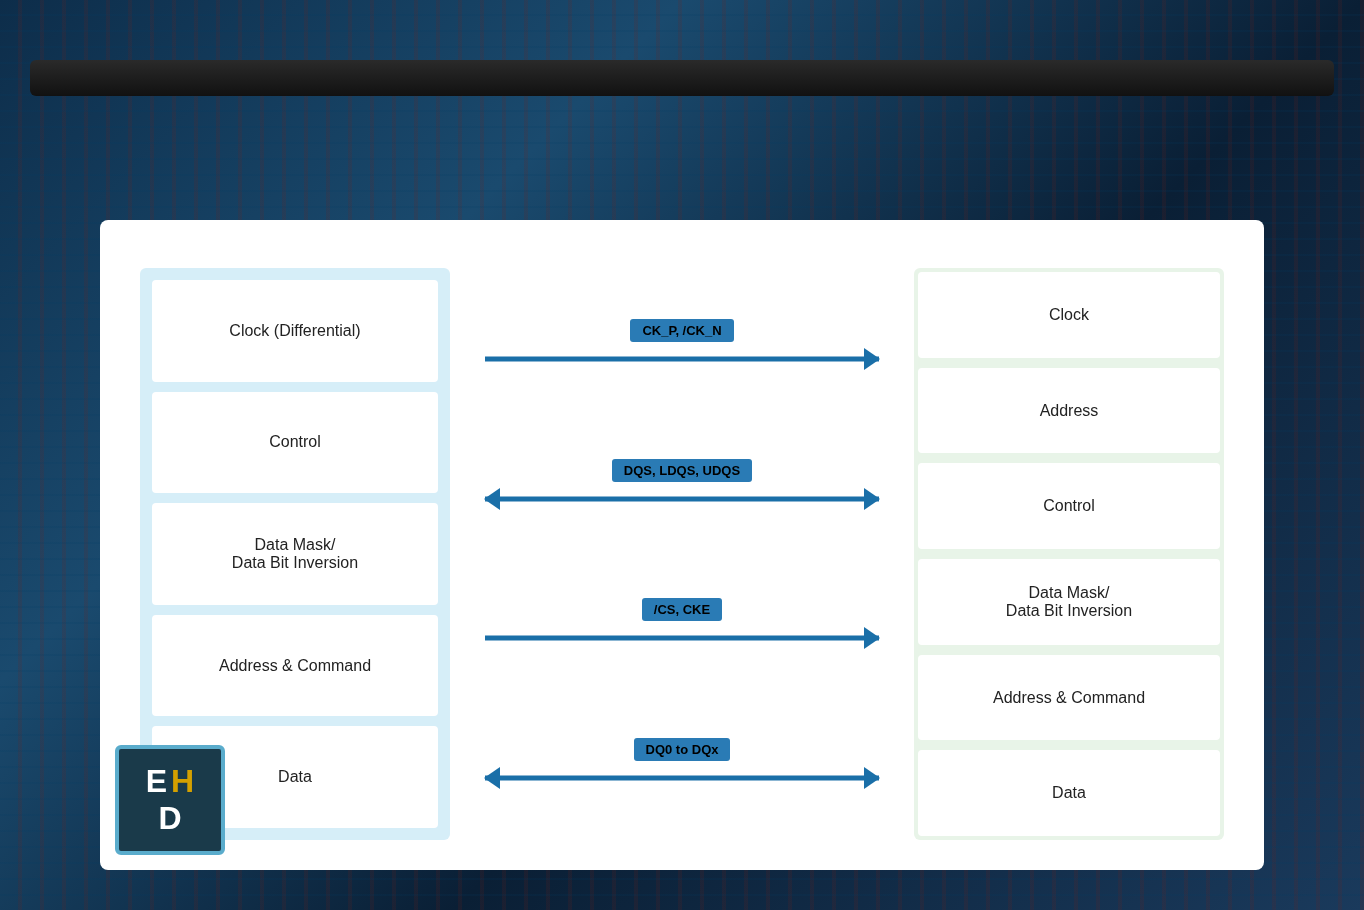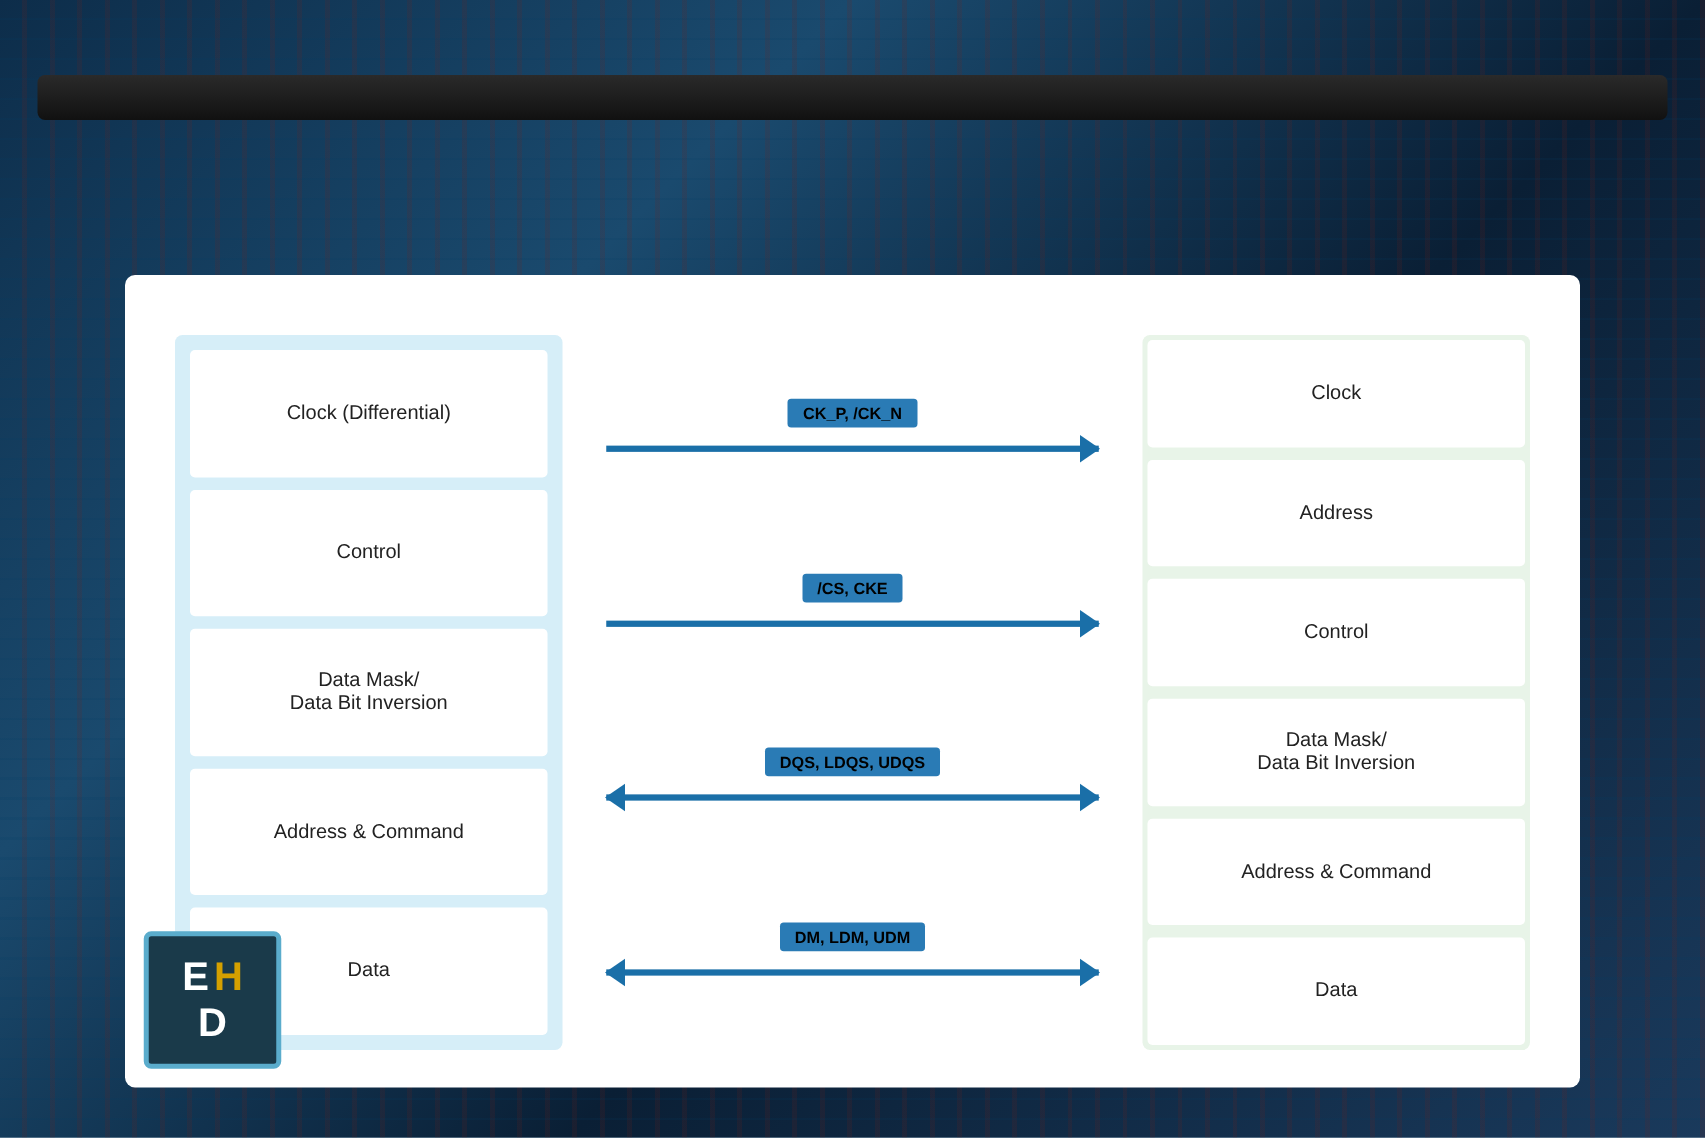--- a/index.html
+++ b/index.html
@@ -306,36 +306,36 @@
       </div>
     <div class="middle-col" id="mid-col">
         <div class="arrow-row">
           <div class="signal-label" style="white-space: pre-line;">CK_P, /CK_N</div>
           <div class="arrow-line single-arrow">
             <div class="arrow-shaft"></div>
             <div class="arrow-head-right"></div>
           </div>
         </div>
         <div class="arrow-row">
-          <div class="signal-label" style="white-space: pre-line;">/CS, CKE</div>
-          <div class="arrow-line single-arrow">
-            <div class="arrow-shaft"></div>
-            <div class="arrow-head-right"></div>
-          </div>
-        </div>
-        <div class="arrow-row">
           <div class="signal-label" style="white-space: pre-line;">DQS, LDQS, UDQS</div>
           <div class="arrow-line double-arrow">
             <div class="arrow-shaft"></div>
             <div class="arrow-head-right"></div>
             <div class="arrow-head-left"></div>
           </div>
         </div>
         <div class="arrow-row">
-          <div class="signal-label" style="white-space: pre-line;">DM, LDM, UDM</div>
+          <div class="signal-label" style="white-space: pre-line;">/CS, CKE</div>
+          <div class="arrow-line single-arrow">
+            <div class="arrow-shaft"></div>
+            <div class="arrow-head-right"></div>
+          </div>
+        </div>
+        <div class="arrow-row">
+          <div class="signal-label" style="white-space: pre-line;">DQ0 to DQx</div>
           <div class="arrow-line double-arrow">
             <div class="arrow-shaft"></div>
             <div class="arrow-head-right"></div>
             <div class="arrow-head-left"></div>
           </div>
         </div>
       </div>
     <div class="memory-col" id="mem-col">
         <div class="mem-box" style="white-space: pre-line;">Clock</div>
         <div class="mem-box" style="white-space: pre-line;">Address</div>

